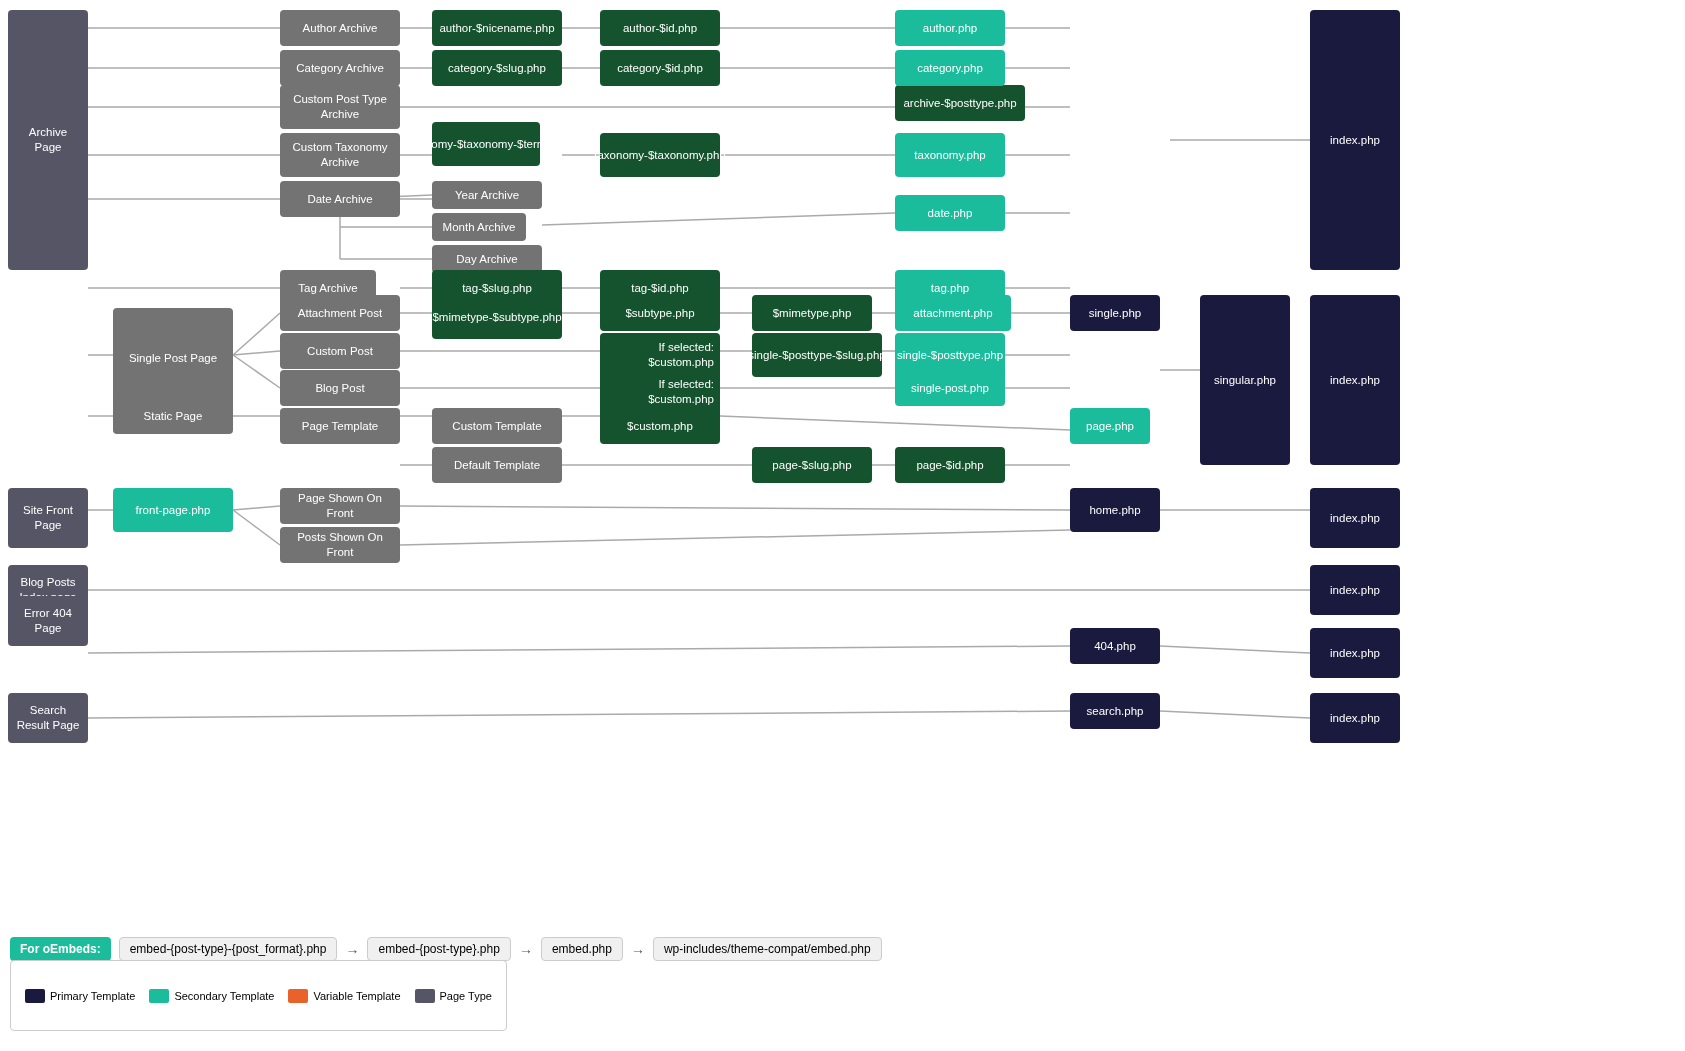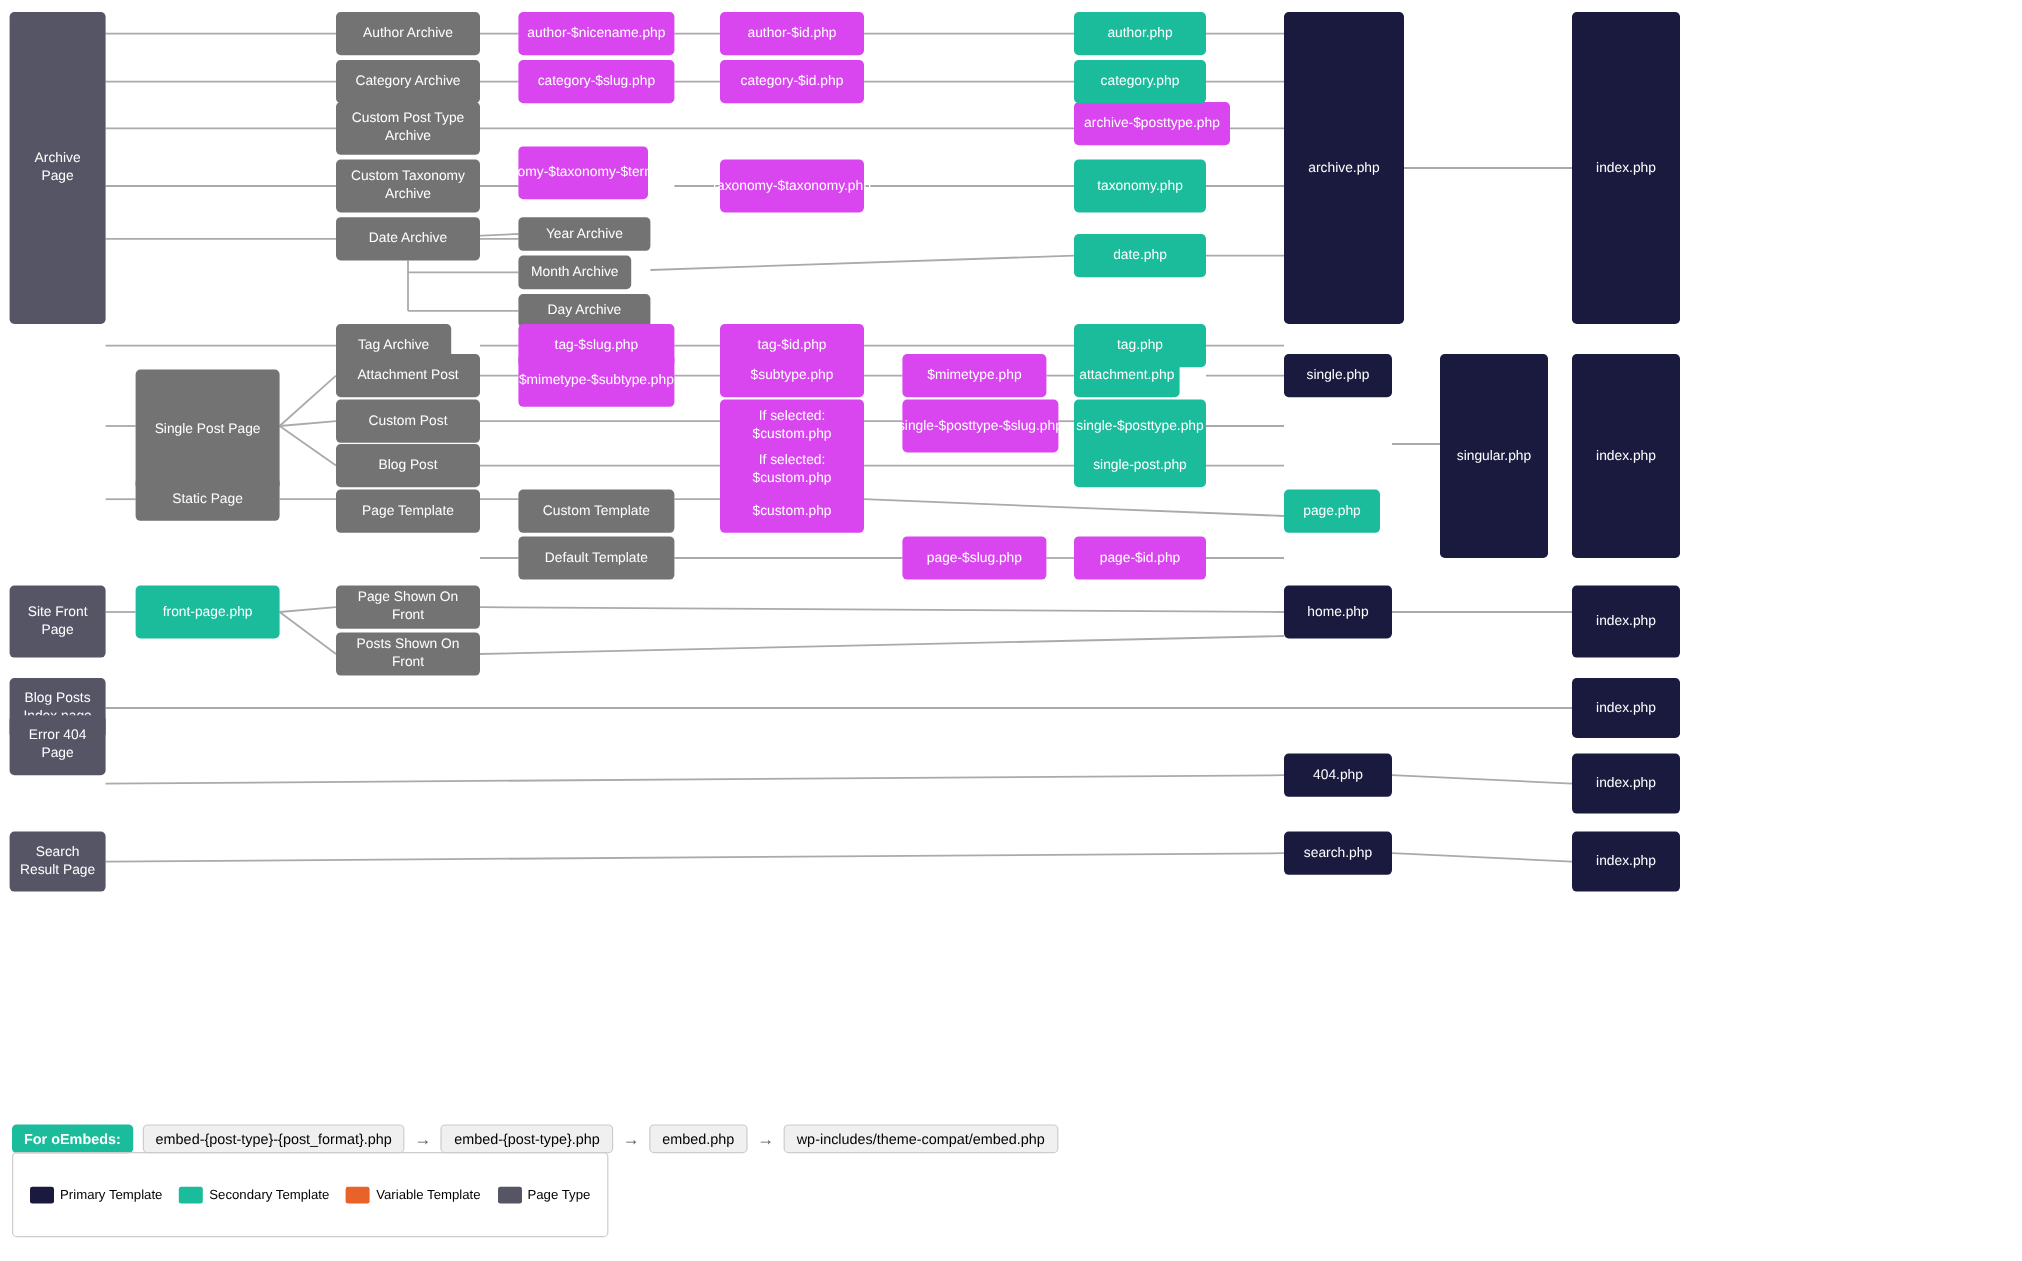--- a/index.html
+++ b/index.html
@@ -25,21 +25,21 @@
       justify-content: center;
       text-align: center;
       padding: 4px 6px;
       font-size: 11.5px;
       font-weight: 500;
       line-height: 1.3;
     }
 
     .node-dark { background: #737373; color: #fff; }
     .node-teal { background: #1abc9c; color: #fff; }
-    .node-orange { background: #d946ef; color: #fff; }
+    .node-orange { background: #14532d; color: #fff; text-align: right; }
     .node-navy { background: #1a1a3e; color: #fff; }
     .node-gray { background: #555566; color: #fff; }
 
     svg.connectors {
       position: absolute;
       top: 0; left: 0;
       width: 100%;
       height: 100%;
       pointer-events: none;
     }
@@ -223,21 +223,20 @@
   <div class="node node-orange" style="left:600px;top:133px;width:120px;height:44px;">taxonomy-$taxonomy.php</div>
   <div class="node node-orange" style="left:432px;top:270px;width:130px;height:36px;">tag-$slug.php</div>
   <div class="node node-orange" style="left:600px;top:270px;width:120px;height:36px;">tag-$id.php</div>
 
   <div class="node node-teal" style="left:895px;top:10px;width:110px;height:36px;">author.php</div>
   <div class="node node-teal" style="left:895px;top:50px;width:110px;height:36px;">category.php</div>
   <div class="node node-teal" style="left:895px;top:133px;width:110px;height:44px;">taxonomy.php</div>
   <div class="node node-teal" style="left:895px;top:195px;width:110px;height:36px;">date.php</div>
   <div class="node node-teal" style="left:895px;top:270px;width:110px;height:36px;">tag.php</div>
 
-  <div class="node node-navy" style="left:1070px;top:10px;width:100px;height:260px;">archive.php</div>
   <div class="node node-navy" style="left:1310px;top:10px;width:90px;height:260px;">index.php</div>
 
   <div class="node node-dark" style="left:113px;top:295px;width:120px;height:100px;margin-top:13px;">Single Post Page</div>
   <div class="node node-dark" style="left:113px;top:398px;width:120px;height:36px;">Static Page</div>
   <div class="node node-dark" style="left:280px;top:295px;width:120px;height:36px;">Attachment Post</div>
   <div class="node node-dark" style="left:280px;top:333px;width:120px;height:36px;">Custom Post</div>
   <div class="node node-dark" style="left:280px;top:370px;width:120px;height:36px;">Blog Post</div>
   <div class="node node-dark" style="left:280px;top:408px;width:120px;height:36px;">Page Template</div>
   <div class="node node-dark" style="left:432px;top:408px;width:130px;height:36px;">Custom Template</div>
   <div class="node node-dark" style="left:432px;top:447px;width:130px;height:36px;">Default Template</div>
@@ -245,21 +244,21 @@
   <div class="node node-orange" style="left:432px;top:295px;width:130px;height:44px;">$mimetype-$subtype.php</div>
   <div class="node node-orange" style="left:600px;top:295px;width:120px;height:36px;">$subtype.php</div>
   <div class="node node-orange" style="left:752px;top:295px;width:120px;height:36px;">$mimetype.php</div>
   <div class="node node-orange" style="left:600px;top:333px;width:120px;height:44px;">If selected: $custom.php</div>
   <div class="node node-orange" style="left:752px;top:333px;width:130px;height:44px;">single-$posttype-$slug.php</div>
   <div class="node node-orange" style="left:600px;top:370px;width:120px;height:44px;">If selected: $custom.php</div>
   <div class="node node-orange" style="left:600px;top:408px;width:120px;height:36px;">$custom.php</div>
   <div class="node node-orange" style="left:752px;top:447px;width:120px;height:36px;">page-$slug.php</div>
   <div class="node node-orange" style="left:895px;top:447px;width:110px;height:36px;">page-$id.php</div>
 
-  <div class="node node-teal" style="left:895px;top:295px;width:88px;height:36px;">attachment.php</div>
+  <div class="node node-teal" style="left:895px;top:295px;width:116px;height:36px;">attachment.php</div>
   <div class="node node-teal" style="left:895px;top:333px;width:110px;height:44px;">single-$posttype.php</div>
   <div class="node node-teal" style="left:895px;top:370px;width:110px;height:36px;">single-post.php</div>
   <div class="node node-teal" style="left:1070px;top:408px;width:80px;height:36px;">page.php</div>
 
   <div class="node node-navy" style="left:1070px;top:295px;width:90px;height:36px;">single.php</div>
   <div class="node node-navy" style="left:1200px;top:295px;width:90px;height:170px;">singular.php</div>
   <div class="node node-navy" style="left:1310px;top:295px;width:90px;height:170px;">index.php</div>
 
   <div class="node node-gray" style="left:8px;top:488px;width:80px;height:60px;">Site Front Page</div>
   <div class="node node-teal" style="left:113px;top:488px;width:120px;height:44px;">front-page.php</div>

